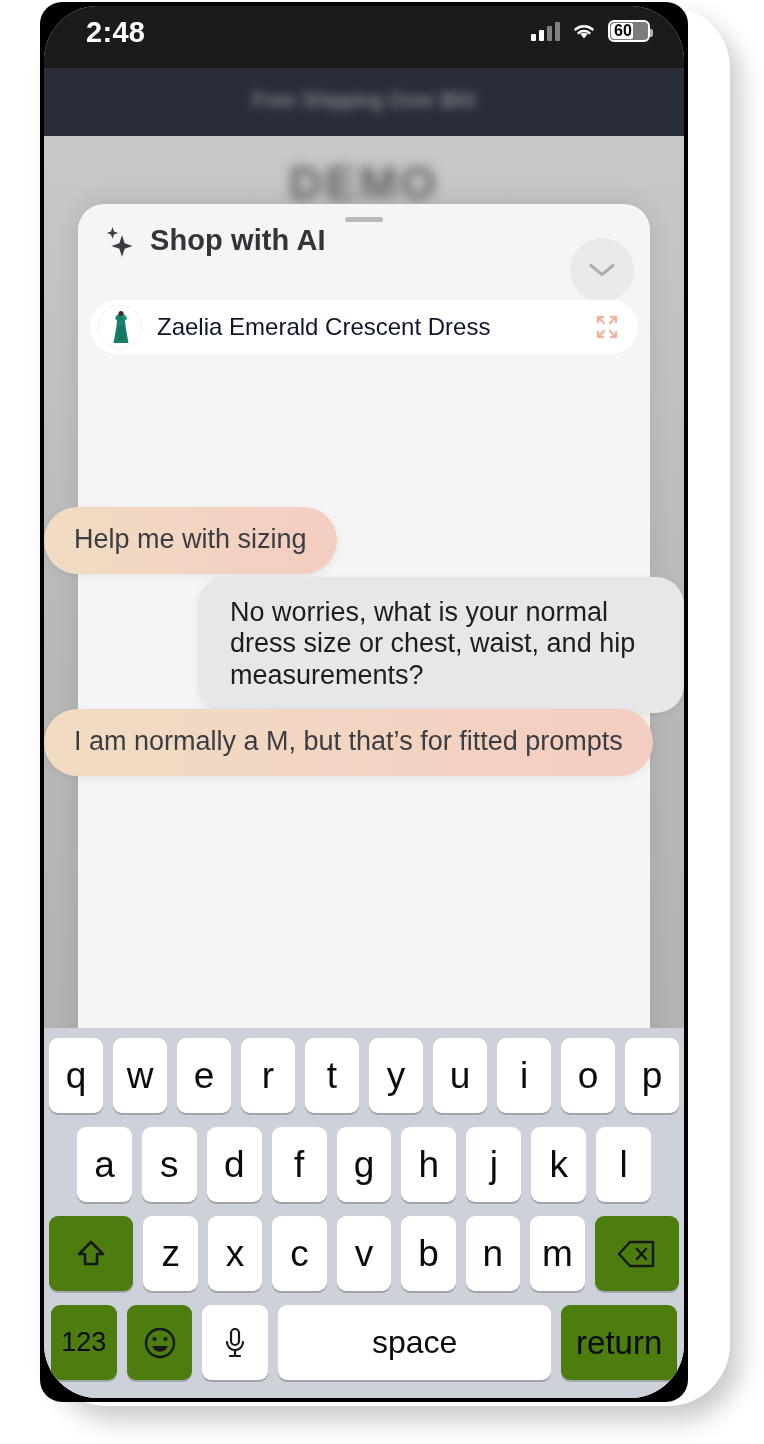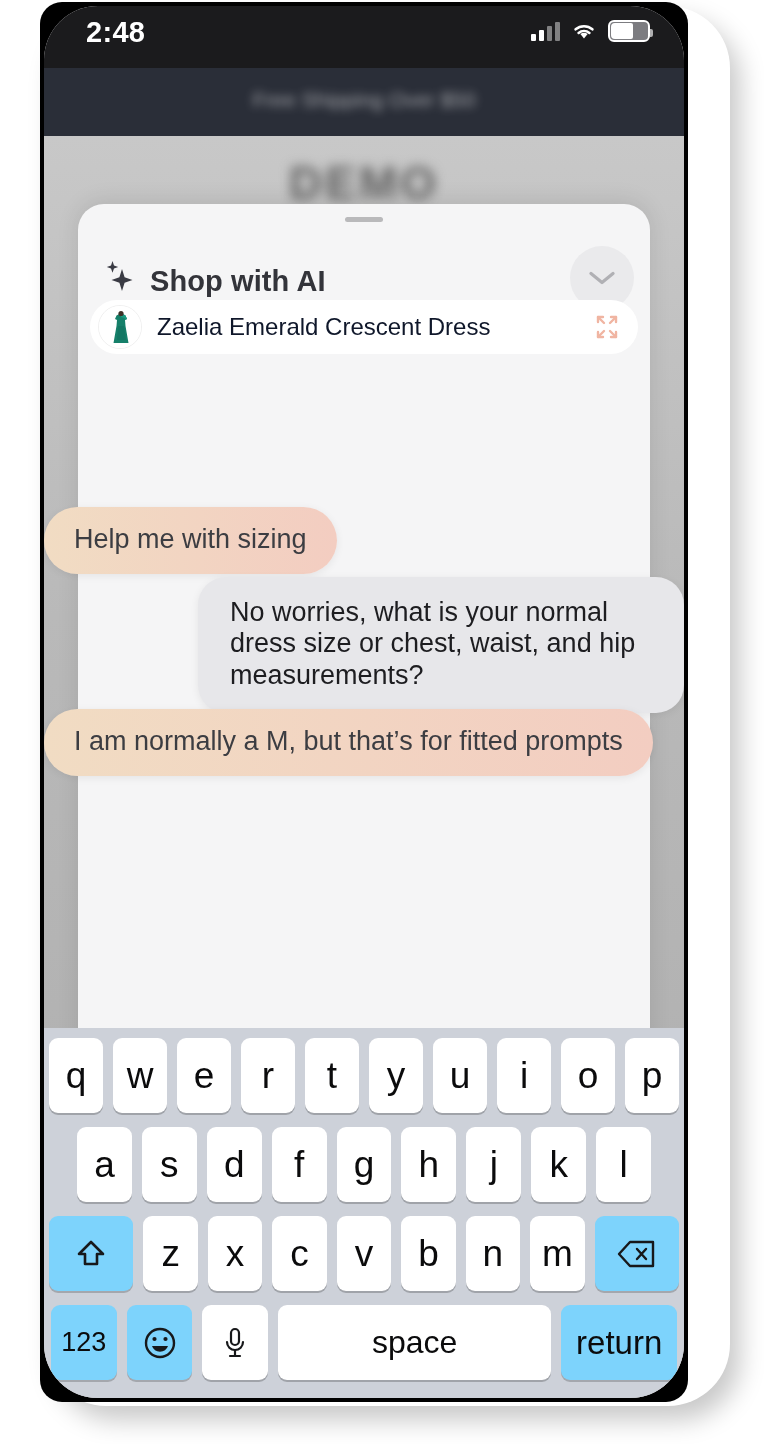--- a/index.html
+++ b/index.html
@@ -49,21 +49,21 @@
     position: relative; width: 42px; height: 22px;
     border: 2px solid #fff; border-radius: 6px; background: #7c7c80;
     display: flex; align-items: center; justify-content: flex-start;
   }
   .batt .fill {
     position: absolute; left: 1px; top: 1px; bottom: 1px; width: 58%;
     background: #fff; border-radius: 4px 2px 2px 4px;
   }
   .batt .num {
     position: relative; z-index: 2; font-size: 16px; font-weight: 700;
-    color: #ffffff; padding-left: 4px; line-height: 1;
+    color: #000000; padding-left: 4px; line-height: 1;
   }
   .batt:after {
     content: ""; position: absolute; right: -5px; top: 7px;
     width: 3px; height: 8px; background: rgba(255,255,255,.65); border-radius: 0 2px 2px 0;
   }
 
   
   .bg-store { position: absolute; left:0; top: 0; width: 100%; height: 100%; }
   .bg-banner {
     position: absolute; left: 0; top: 62px; width: 100%; height: 68px;
@@ -94,22 +94,22 @@
   .sheet {
     position: absolute; left: 34px; right: 34px; top: 198px; bottom: 0;
     background: #f5f5f6; border-radius: 26px 26px 0 0; z-index: 20;
     box-shadow: 0 -3px 22px rgba(0,0,0,.10);
   }
   .grabber {
     position: absolute; left: 50%; transform: translateX(-50%); top: 13px;
     width: 38px; height: 5px; border-radius: 3px; background: #b9b9bb;
   }
   .sheet-head {
-    position: absolute; left: 0; right: 0; top: 28px; height: 66px;
-    display: flex; align-items: flex-end; padding: 0 16px;
+    position: absolute; left: 0; right: 0; top: 20px; height: 66px;
+    display: flex; align-items: flex-start; padding: 0 16px;
   }
   .sparkle-icon { width: 40px; height: 40px; display: block; flex: none; margin-left: 6px; }
   .sheet-title {
     font-size: 29px; font-weight: 700; color: #33343a; margin-left: 10px; letter-spacing: .1px;
   }
   .collapse-btn {
     position: absolute; right: 16px; top: 14px;
     width: 64px; height: 64px; border-radius: 50%; background: #eaeaec;
     display: flex; align-items: center; justify-content: center; border: none; cursor: pointer;
   }
@@ -197,21 +197,21 @@
   }
   .krow { display: flex; justify-content: center; gap: 10px; margin-bottom: 14px; }
   .krow.r2 { padding: 0 28px; }
   .krow.r3 { padding: 0 0px; }
   .key {
     height: 75px; background: #fff; border-radius: 9px; border: none;
     display: flex; align-items: center; justify-content: center;
     font-size: 37px; color: #0b0b0c; font-family: "Liberation Sans", sans-serif;
     box-shadow: 0 2px 0 rgba(0,0,0,.22); cursor: pointer; flex: 1 1 0; min-width: 0;
   }
-  .key.grey { background: #7dd3fc; box-shadow: 0 2px 0 rgba(0,0,0,.2); text-align: right; }
+  .key.grey { background: #4d7c0f; box-shadow: 0 2px 0 rgba(0,0,0,.2); text-align: right; }
   .key.wide { flex: 1.55 1 0; }
   .key.space { flex: 5.2 1 0; font-size: 32px; }
   .key.fn { flex: 1.25 1 0; font-size: 27px; }
   .krow.r4 { gap: 10px; padding: 0 2px; margin-bottom: 10px; }
   .key svg { display: block; }
 </style>
 </head>
 <body>
 
 <div class="stage">

